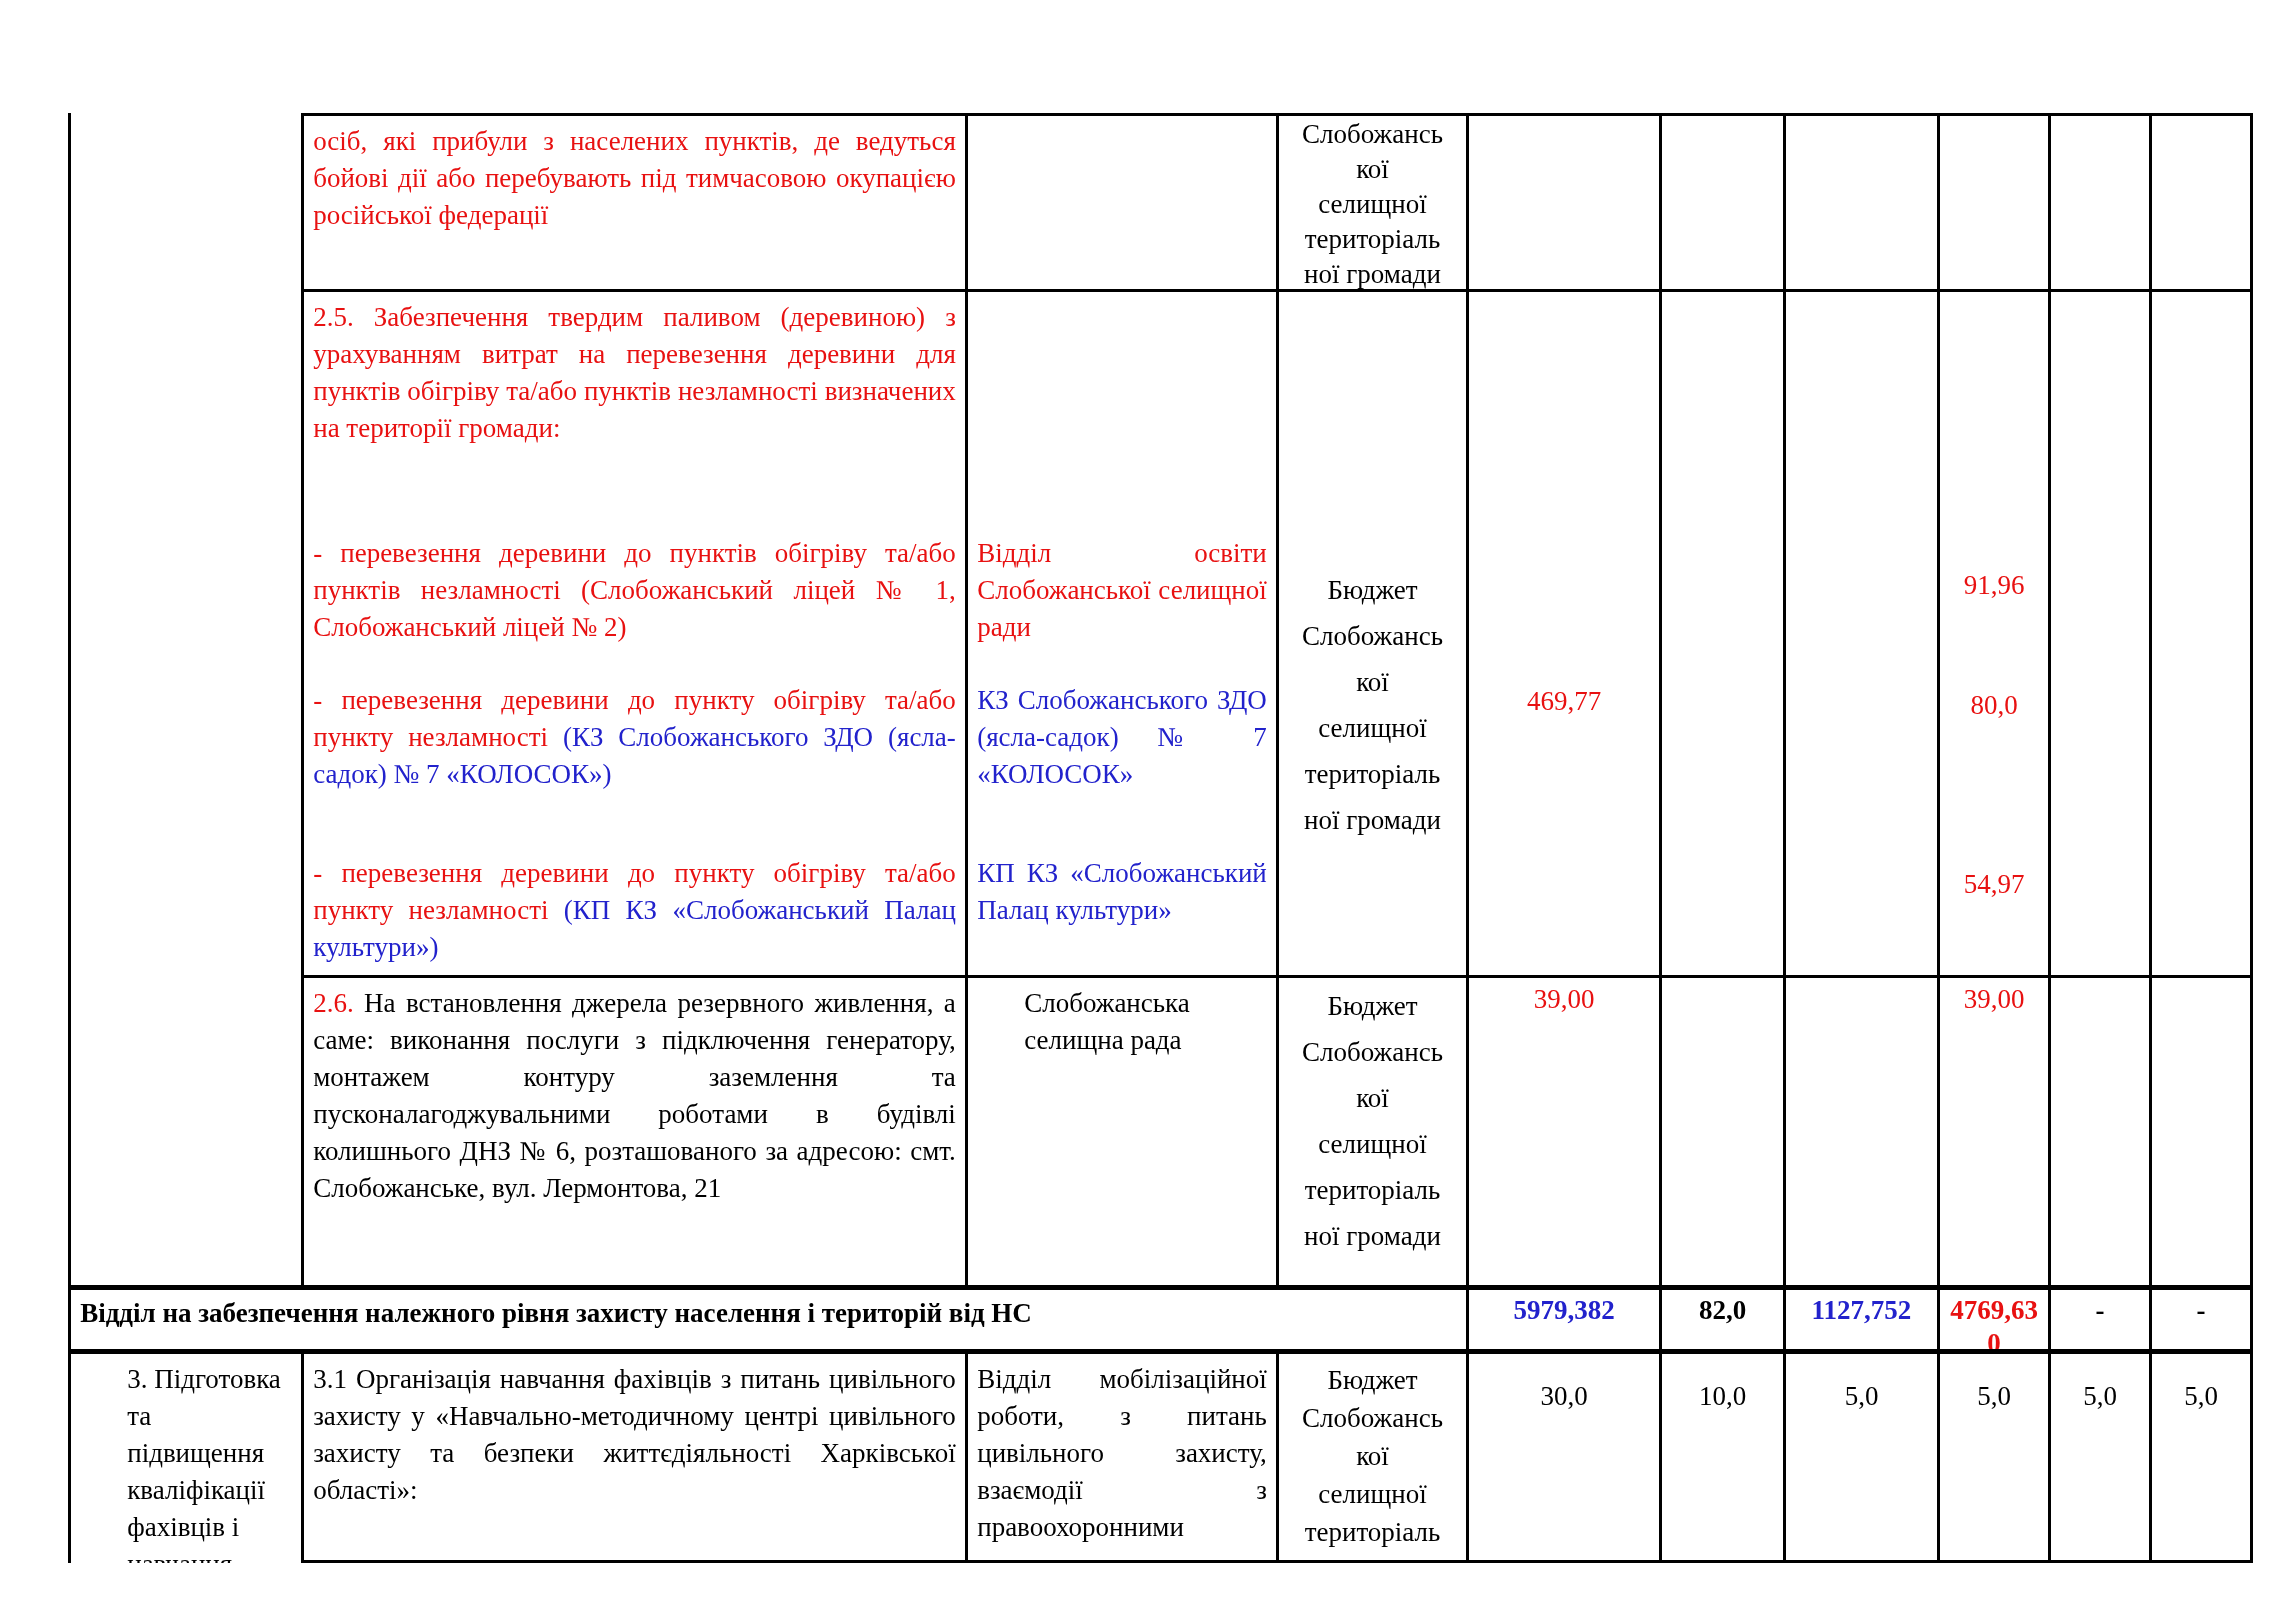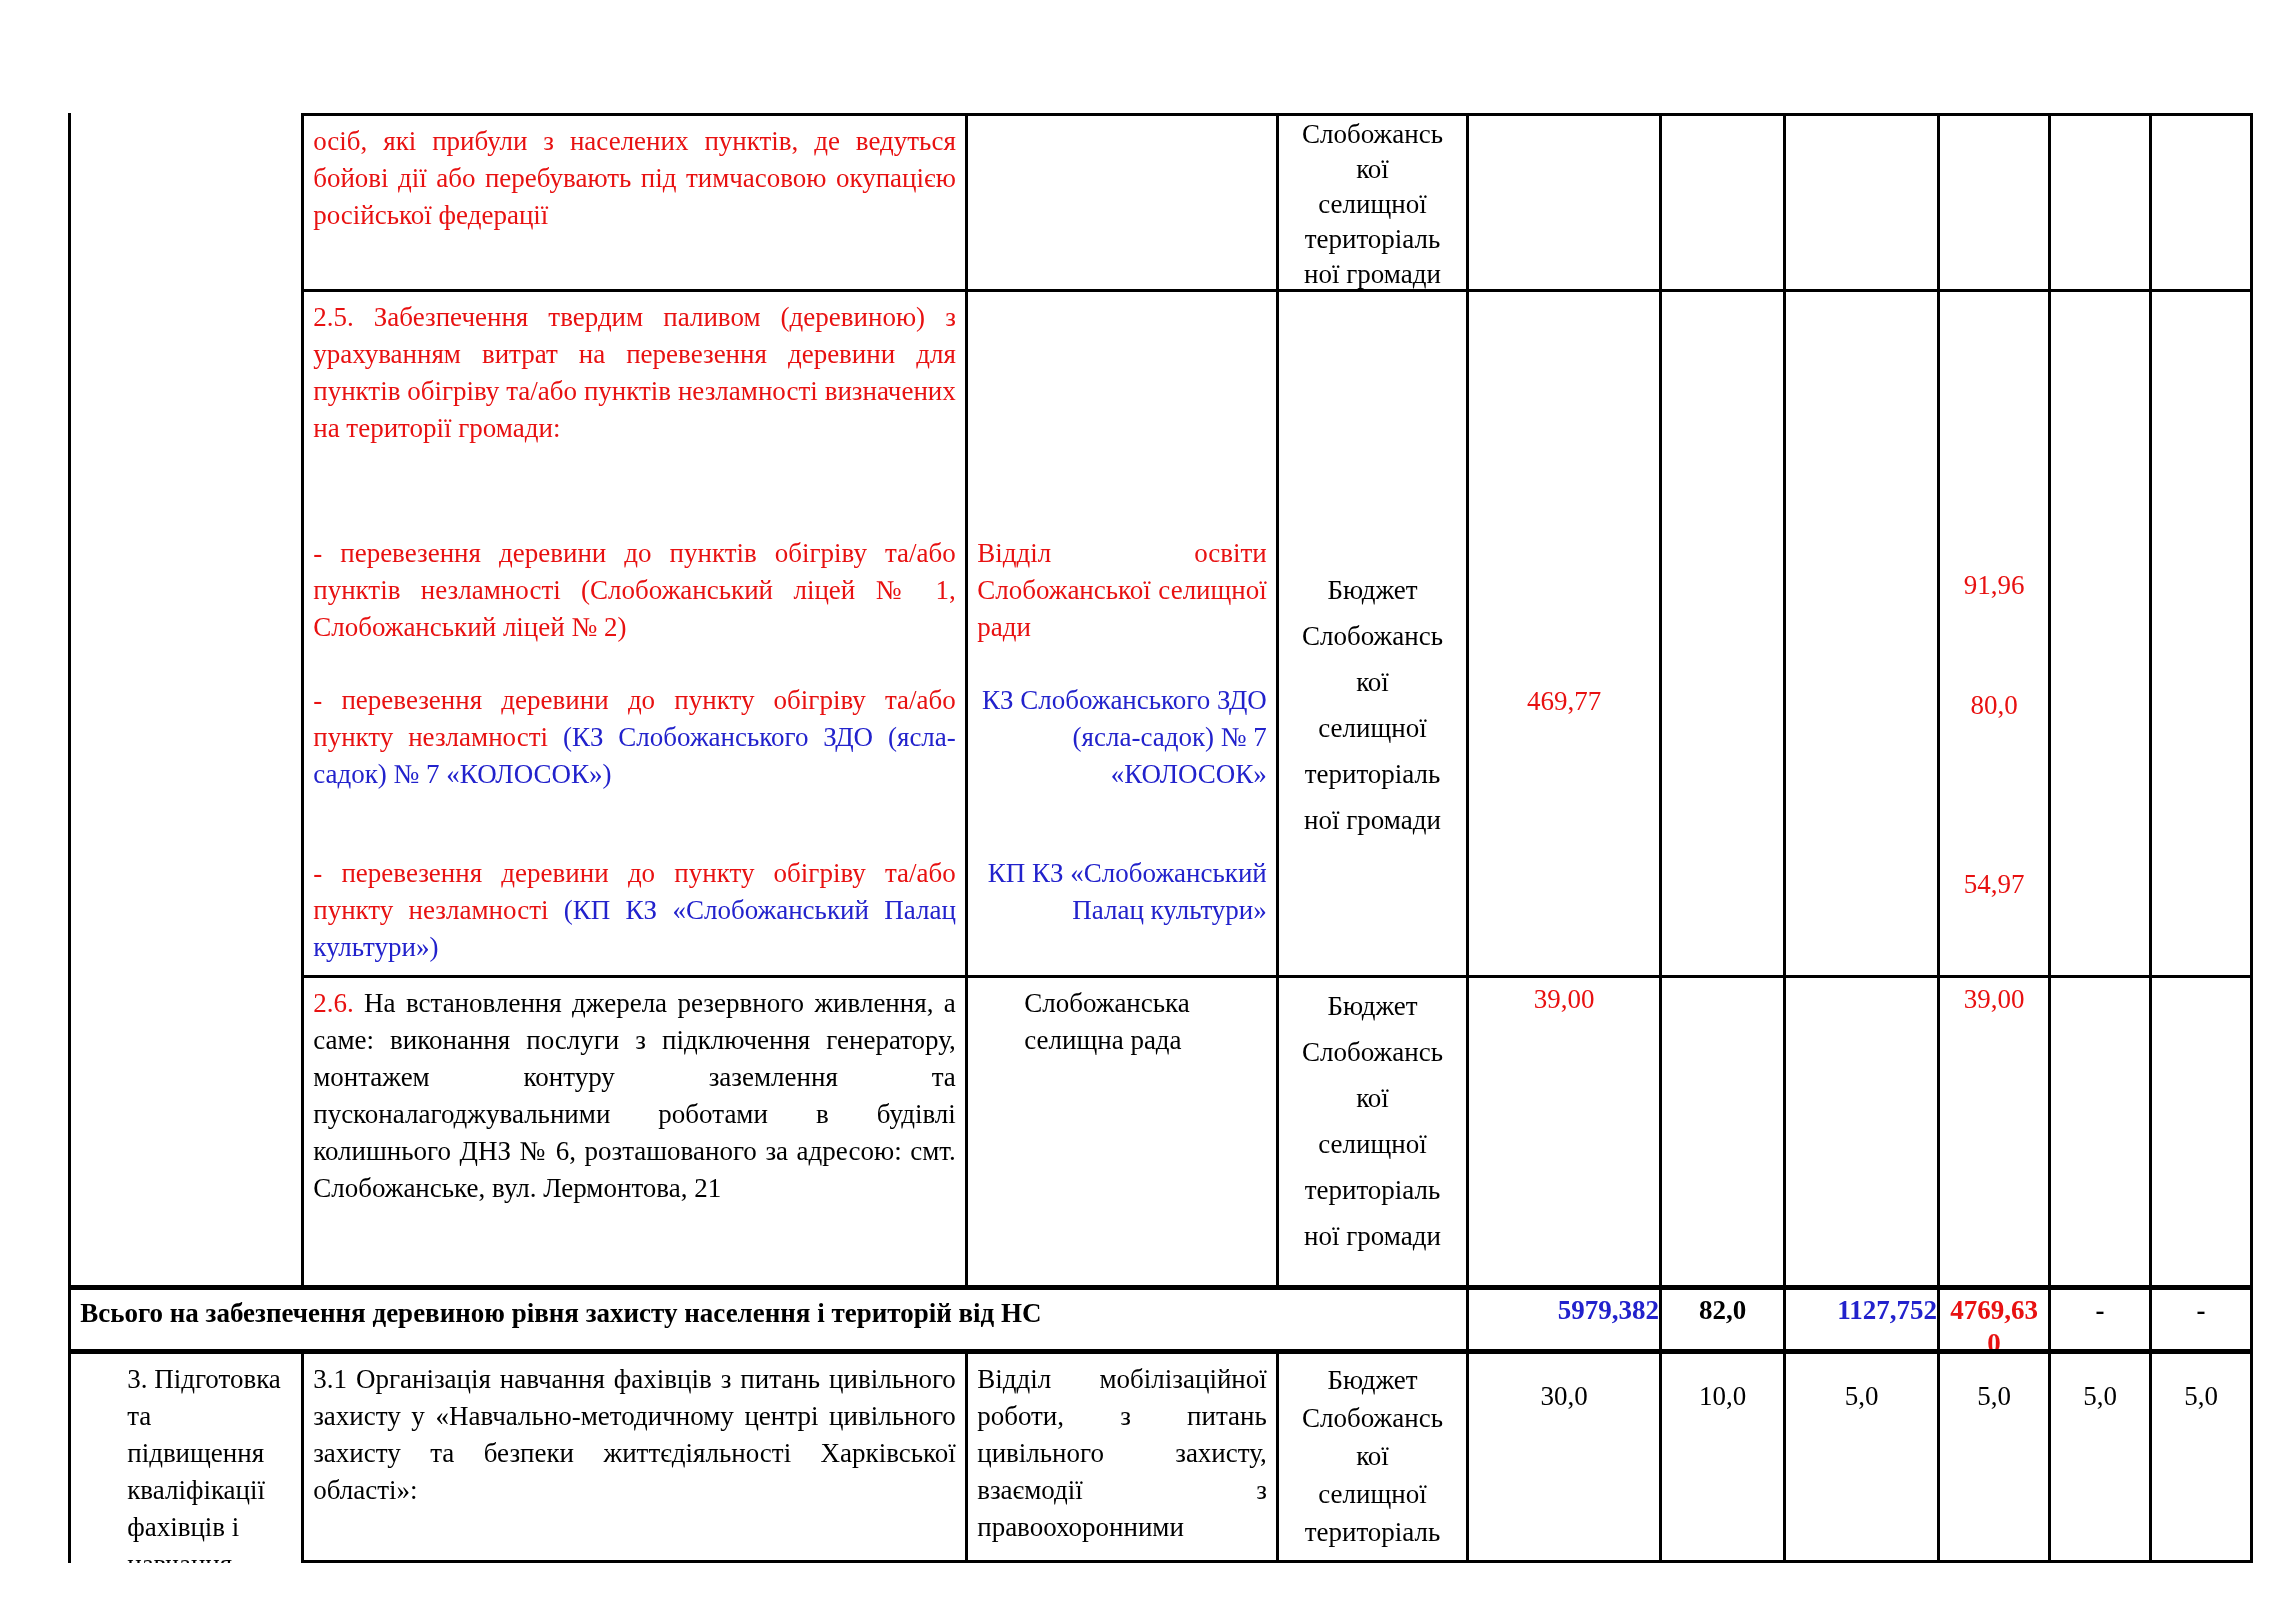--- a/index.html
+++ b/index.html
@@ -37,21 +37,21 @@
     font-size:27px; text-align:center;
     white-space:pre-line; padding:1.3px 3.9px;
   }
   .lh54{ line-height:35px; }
   .lh58{ line-height:38px; }
   .lh70{ line-height:46px; }
   .num{
     font-size:27px; text-align:center; line-height:33px;
   }
   .red{ color:var(--red); }
-  .blue{ color:var(--blue);text-align:right; }
+  .blue{ color:var(--blue); }
   .bold{ font-weight:bold; }
   .totlabel{
     font-size:27px; font-weight:bold; text-align:left;
     padding:6.5px 9.2px; line-height:33px;
   }
   .brkall{ word-break:break-all; padding-left:9.2px; padding-right:9.2px; }
   .pt6{padding-top:3.9px;} .pt8{padding-top:5.2px;} .pt10{padding-top:6.5px;}
   .pt14{padding-top:26px;} .pt22{padding-top:14.4px;} .pt30{padding-top:19.6px;}
   .pt62{padding-top:41px;} .pt420{padding-top:275px;} .pt600{padding-top:393px;}
 </style>
@@ -149,21 +149,21 @@
   </div>
   <div class="cell br" style="grid-area:6/6/7/7"></div>
   <div class="cell br" style="grid-area:6/7/7/8"></div>
   <div class="cell br" style="grid-area:6/8/7/9">
     <div class="num red pt8">39,00</div>
   </div>
   <div class="cell br" style="grid-area:6/9/7/10"></div>
   <div class="cell br" style="grid-area:6/10/7/11"></div>
 
   <div class="cell bl br btk bbk" style="grid-area:7/1/8/5">
-    <div class="totlabel">Всього на забезпечення деревиною рівня захисту населення і територій від НС</div>
+    <div class="totlabel">Відділ на забезпечення належного рівня захисту населення і територій від НС</div>
   </div>
   <div class="cell br btk bbk" style="grid-area:7/5/8/6">
     <div class="num bold blue pt6">5979,382</div>
   </div>
   <div class="cell br btk bbk" style="grid-area:7/6/8/7">
     <div class="num bold pt6">82,0</div>
   </div>
   <div class="cell br btk bbk" style="grid-area:7/7/8/8">
     <div class="num bold blue pt6">1127,752</div>
   </div>

